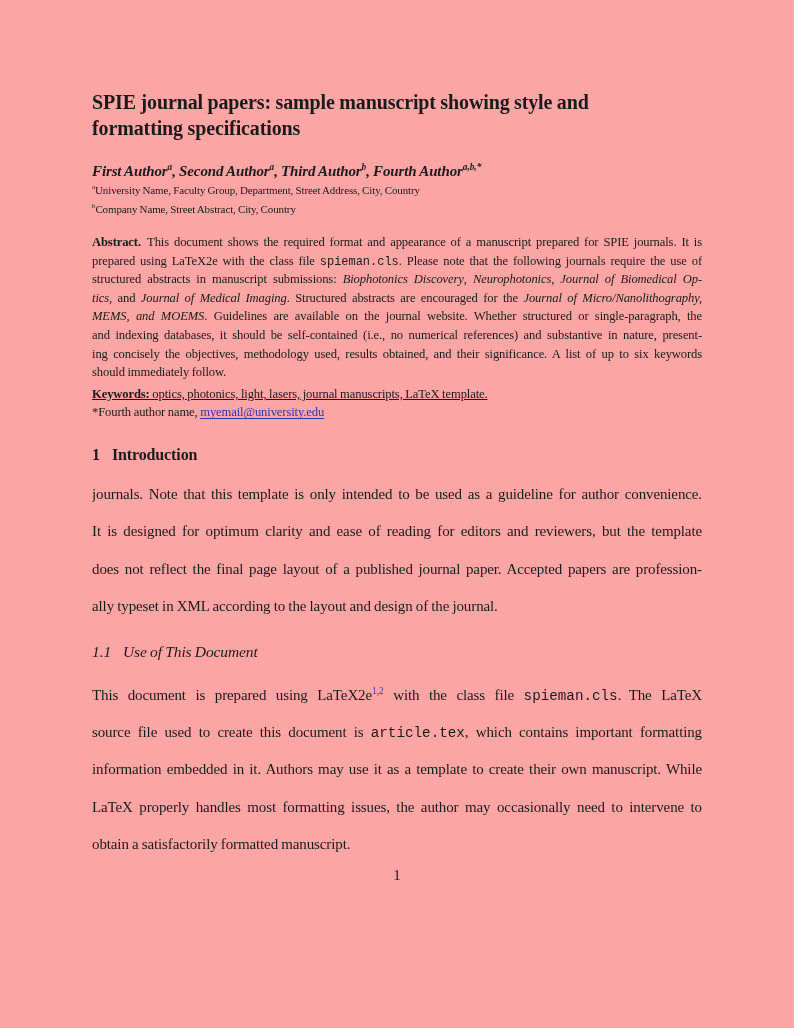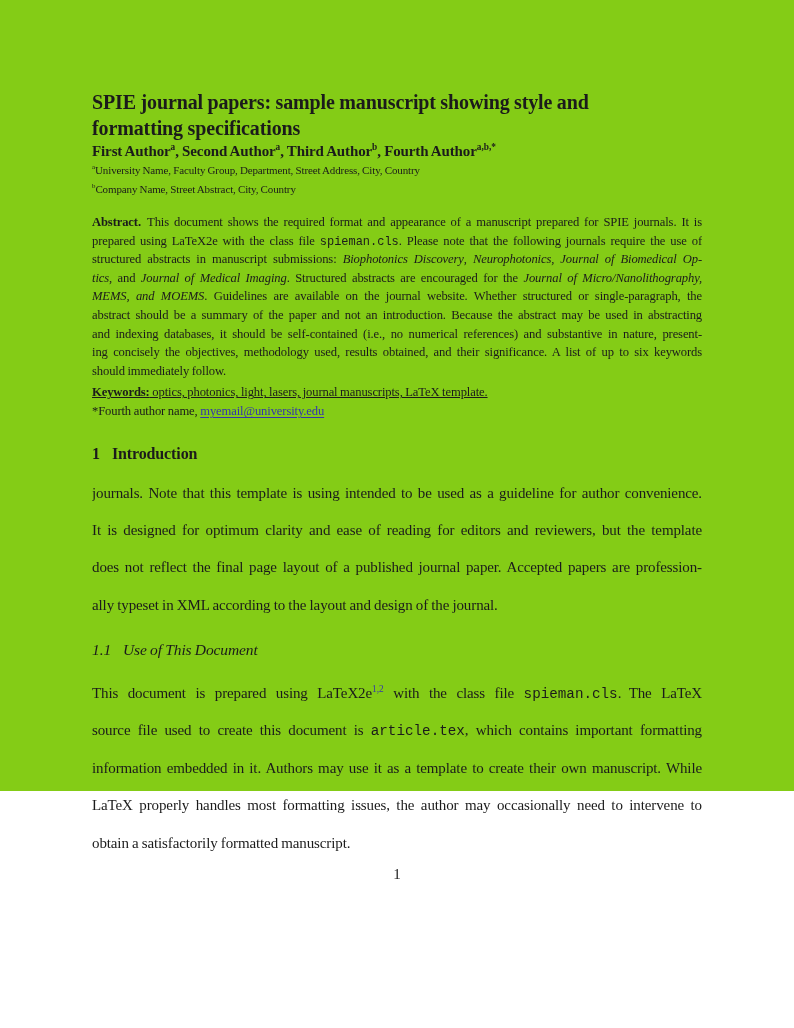--- a/index.html
+++ b/index.html
@@ -2,31 +2,31 @@
 <html style="--text: #1b1b1b; --link: #3535ad; --lineno: #3d3d3d;"><head>
 <meta charset="utf-8">
 <style>
   html,body{margin:0;padding:0;}
   body{
     width:794px;height:1028px;background:#ffffff;overflow:hidden;
     font-family:"Liberation Serif","DejaVu Serif",serif;
     color:var(--text,#1b1b1b);
     -webkit-font-smoothing:antialiased;
   }
-  .page{position:relative;width:794px;height:791px;background:#84cc16;}
+  .page{position:relative;width:794px;height:1028px;background:#fca5a5;}
   .content{position:absolute;left:92px;top:0;width:610px;}
   .line{
     position:relative;overflow:hidden;white-space:normal;
     letter-spacing:-0.12px;word-spacing:-0.4px;
   }
   .j{text-align:justify;text-align-last:justify;}
   
   .blk-title{margin-top:89px;}
   .blk-title .line{font-weight:bold;font-size:20px;line-height:26px;height:26px;}
-  .blk-authors{}
+  .blk-authors{margin-top:20px;font-style:italic;}
   .blk-authors .line{font-weight:bold;font-size:15px;line-height:20px;height:20px;}
   .blk-affil .line{font-size:11px;line-height:18.5px;height:18.5px;}
   .blk-abstract{margin-top:15px;}
   .blk-abstract .line,.blk-keywords .line,.blk-correspond .line{
     font-size:12.6px;line-height:18.6px;height:18.6px;
   }
   .blk-keywords{margin-top:3px;text-decoration:underline;}
   .blk-correspond{margin-top:0;}
   .blk-section{margin-top:22px;}
   .blk-section .line{font-weight:bold;font-size:16px;line-height:21px;height:21px;}
@@ -62,36 +62,35 @@
       <div class="blk blk-affil">
         <div class="line"><span class="seg ssup">a</span><span class="seg">University Name, Faculty Group, Department, Street Address, City, Country</span></div>
         <div class="line"><span class="seg ssup">b</span><span class="seg">Company Name, Street Abstract, City, Country</span></div>
       </div>
       <div class="blk blk-abstract">
         <div class="line j"><span class="seg sb">Abstract.</span><span class="seg"> This document shows the required format and appearance of a manuscript prepared for SPIE journals. It is</span></div>
         <div class="line j"><span class="seg">prepared using LaTeX2e with the class file </span><span class="seg sm">spieman.cls</span><span class="seg">. Please note that the following journals require the use of</span></div>
         <div class="line j"><span class="seg">structured abstracts in manuscript submissions: </span><span class="seg si">Biophotonics Discovery</span><span class="seg">, </span><span class="seg si">Neurophotonics</span><span class="seg">, </span><span class="seg si">Journal of Biomedical Op-</span></div>
         <div class="line j"><span class="seg si">tics</span><span class="seg">, and </span><span class="seg si">Journal of Medical Imaging</span><span class="seg">. Structured abstracts are encouraged for the </span><span class="seg si">Journal of Micro/Nanolithography,</span></div>
         <div class="line j"><span class="seg si">MEMS, and MOEMS</span><span class="seg">. Guidelines are available on the journal website. Whether structured or single-paragraph, the</span></div>
-        <div class="line j"><span class="seg">abstract should be a summary of the paper and not an introduction. Because the abstract may be used in abstracting</span></div>
         <div class="line j"><span class="seg">and indexing databases, it should be self-contained (i.e., no numerical references) and substantive in nature, present-</span></div>
         <div class="line j"><span class="seg">ing concisely the objectives, methodology used, results obtained, and their significance. A list of up to six keywords</span></div>
         <div class="line"><span class="seg">should immediately follow.</span></div>
       </div>
       <div class="blk blk-keywords">
         <div class="line"><span class="seg sb">Keywords:</span><span class="seg"> optics, photonics, light, lasers, journal manuscripts, LaTeX template.</span></div>
       </div>
       <div class="blk blk-correspond">
         <div class="line"><span class="seg">*Fourth author name, </span><a href="#" class="seg slink">myemail@university.edu</a></div>
       </div>
       <div class="blk blk-section">
         <div class="line"><span class="seg snum">1</span><span class="seg">Introduction</span></div>
       </div>
       <div class="blk blk-para1">
-        <div class="line j"><span class="seg">journals. Note that this template is using intended to be used as a guideline for author convenience.</span></div>
+        <div class="line j"><span class="seg">journals. Note that this template is only intended to be used as a guideline for author convenience.</span></div>
         <div class="line j"><span class="seg">It is designed for optimum clarity and ease of reading for editors and reviewers, but the template</span></div>
         <div class="line j"><span class="seg">does not reflect the final page layout of a published journal paper. Accepted papers are profession-</span></div>
         <div class="line"><span class="seg">ally typeset in XML according to the layout and design of the journal.</span></div>
       </div>
       <div class="blk blk-subsection">
         <div class="line"><span class="seg snum">1.1</span><span class="seg">Use of This Document</span></div>
       </div>
       <div class="blk blk-para2">
         <div class="line j"><span class="seg">This document is prepared using LaTeX2e</span><a href="#" class="seg ssup slink">1,2</a><span class="seg"> with the class file </span><span class="seg sm">spieman.cls</span><span class="seg">. The LaTeX</span></div>
         <div class="line j"><span class="seg">source file used to create this document is </span><span class="seg sm">article.tex</span><span class="seg">, which contains important formatting</span></div>

